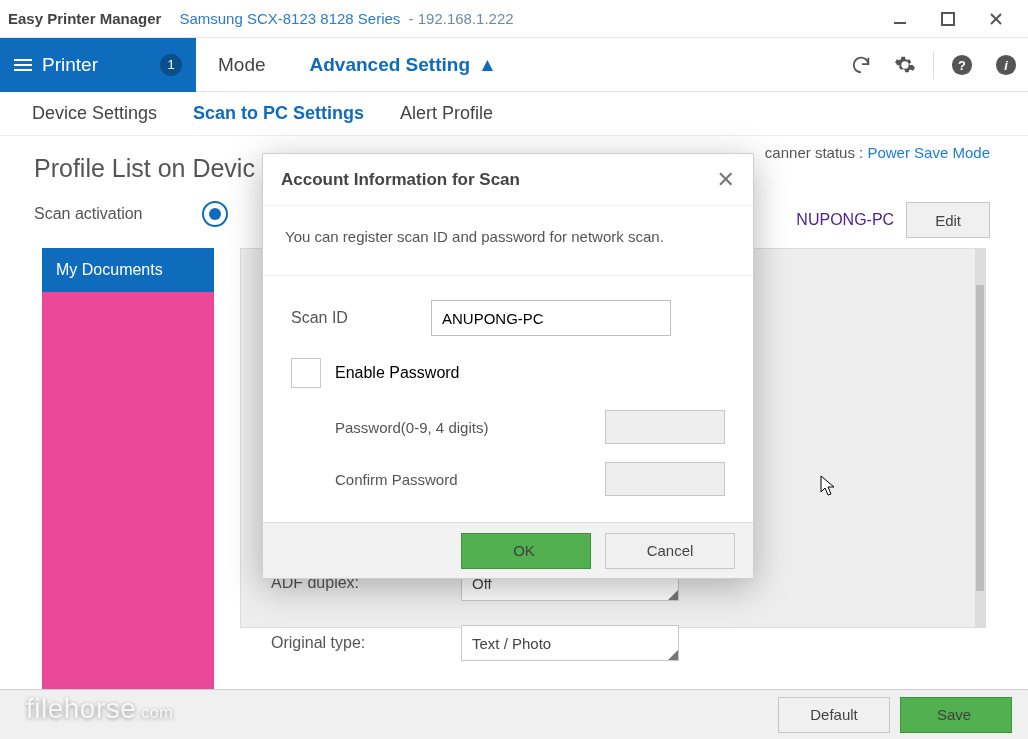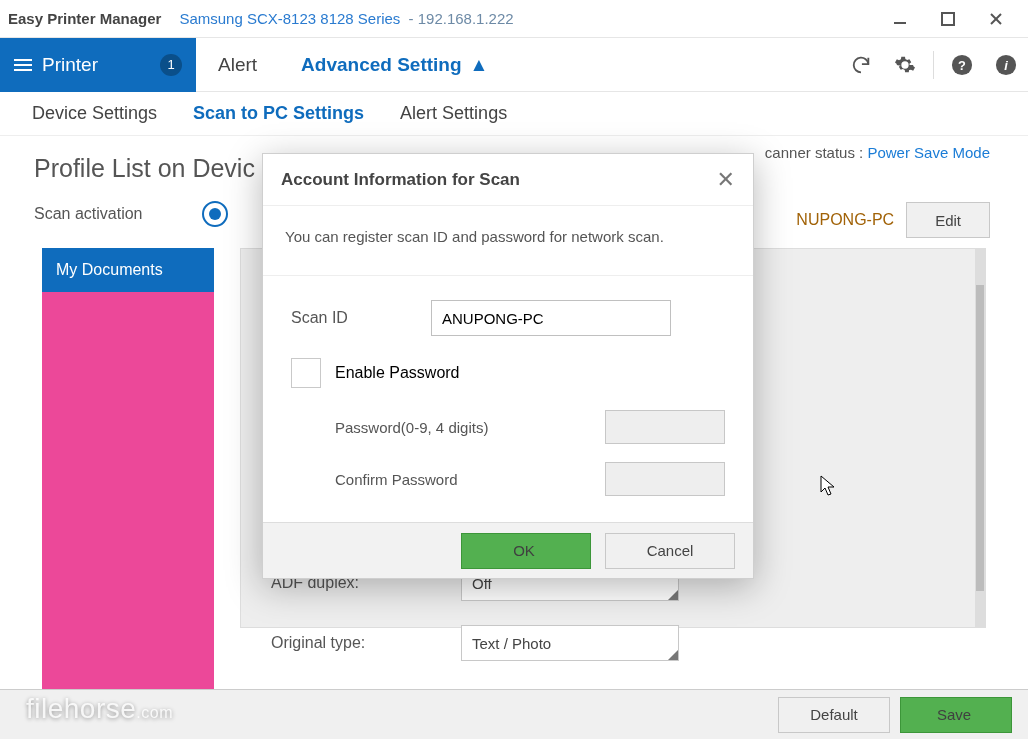--- a/index.html
+++ b/index.html
@@ -35,21 +35,21 @@
 .page-title { font-size: 25px; color: #555; margin-bottom: 18px; }
 .scanner-status { position: absolute; top: 8px; right: 38px; font-size: 15px; color: #555; }
 .scanner-status a { color: #1a7cd6; text-decoration: none; }
 
 .activation-row { display: flex; align-items: center; gap: 8px; }
 .activation-row .lbl { font-size: 16px; color: #555; width: 160px; }
 .radio { width: 26px; height: 26px; border-radius: 50%; border: 2px solid #0f6cbd; display: flex; align-items: center; justify-content: center; background:#fff; }
 .radio .dot { width: 12px; height: 12px; border-radius: 50%; background: #0f6cbd; }
 
 .id-edit { position: absolute; top: 66px; right: 38px; display: flex; align-items: center; gap: 12px; }
-.id-partial { font-size: 16px; color: #a16207; }
+.id-partial { font-size: 16px; color: #4c1d95; }
 .btn { height: 36px; padding: 0 28px; background: #f0f0f0; border: 1px solid #c8c8c8; color: #444; font-size: 15px; cursor: pointer; display: inline-flex; align-items: center; justify-content: center; }
 .btn.green { background: #53b050; color: #404040; border: 1px solid #3c9639; padding-left: 24px; }
 
 .left-panel { position: absolute; left: 42px; top: 112px; width: 172px; height: 490px; background: #ec4899; }
 .left-panel .doc-tab { height: 44px; background: #0f6cbd; color: #fff; display: flex; align-items: center; padding: 0 14px; font-size: 16px; }
 .left-panel .tools { position: absolute; bottom: 0; left: 0; right: 0; height: 40px; background: #9e9e9e; display: flex; align-items: center; gap: 4px; padding: 0 6px; }
 .tools .tb { width: 30px; height: 30px; display: flex; align-items: center; justify-content: center; color: #e6e6e6; cursor: pointer; }
 .tools .tb.circ { border-radius: 50%; background: #7f7f7f; }
 .tools svg { width: 16px; height: 16px; }
 
@@ -119,21 +119,21 @@
   <div class="printer-pill">
     <span class="hamb">
         <span></span>
         <span></span>
         <span></span>
       </span>
     <span class="lbl">Printer</span>
     <span class="badge">1</span>
   </div>
   <div class="nav-item">
-      <span>Alert</span>
+      <span>Mode</span>
     </div>
   <div class="nav-item active">
     <span>Advanced Setting</span>
     <span class="caret">▲</span>
   </div>
   <div class="spacer"></div>
   <div class="toolicon">
       <svg viewBox="0 0 24 24" fill="none" stroke="#555" stroke-width="2">
         <path d="M20 11A8 8 0 1 0 12 20"></path>
         <polyline points="20 4 20 11 13 11"></polyline>
@@ -155,21 +155,21 @@
       <svg viewBox="0 0 24 24" fill="#555">
         <circle cx="12" cy="12" r="11"></circle>
         <text x="12" y="17" text-anchor="middle" fill="#fff" font-size="14" font-weight="bold" font-style="italic">i</text>
       </svg>
     </div>
 </div>
 
 <div class="subnav">
   <div class="sn">Device Settings</div>
   <div class="sn active">Scan to PC Settings</div>
-  <div class="sn">Alert Settings</div>
+  <div class="sn">Alert Profile</div>
 </div>
 
 <div class="content">
   <div class="page-title">Profile List on Devic</div>
 
   <div class="scanner-status">
     <span>canner status :</span>
     <a href="#">Power Save Mode</a>
   </div>
 

